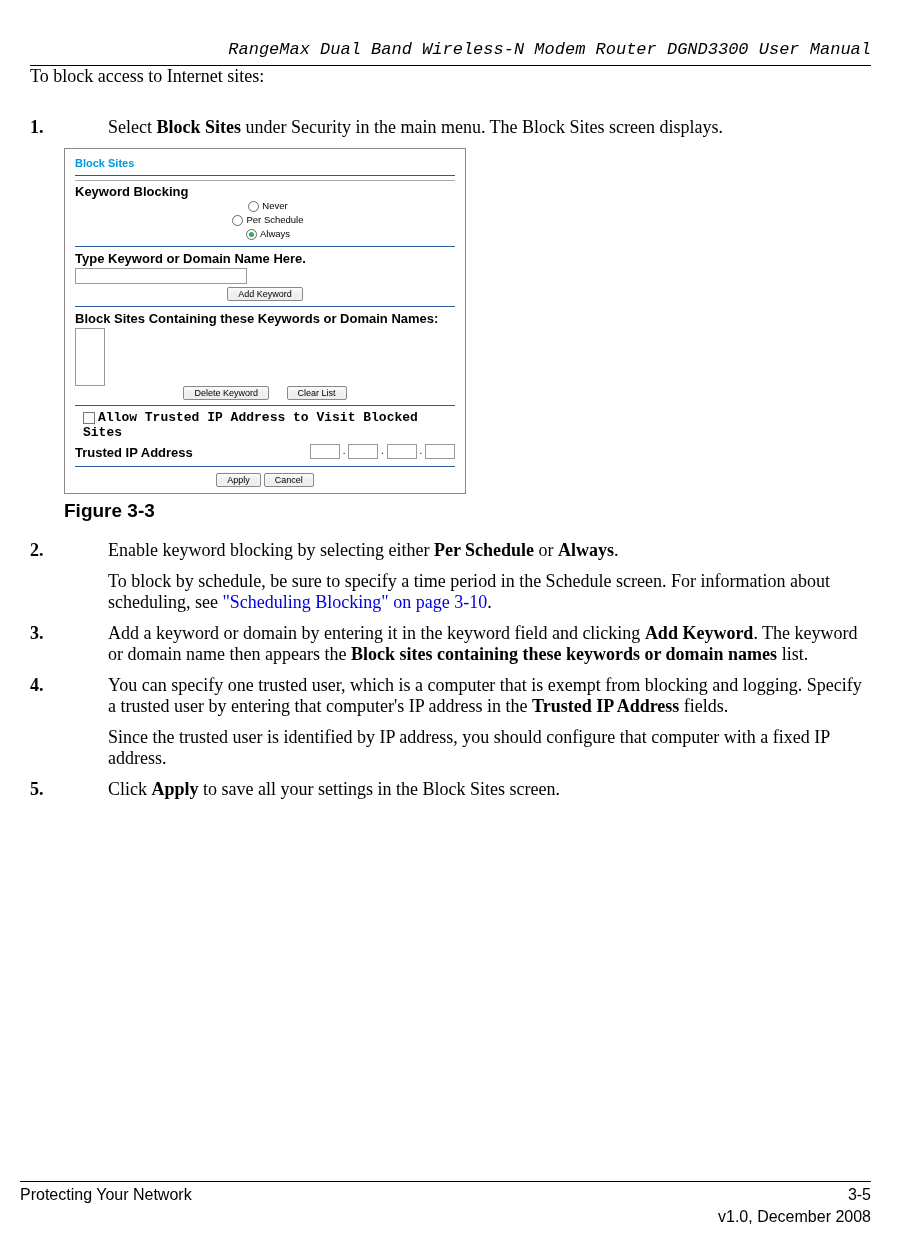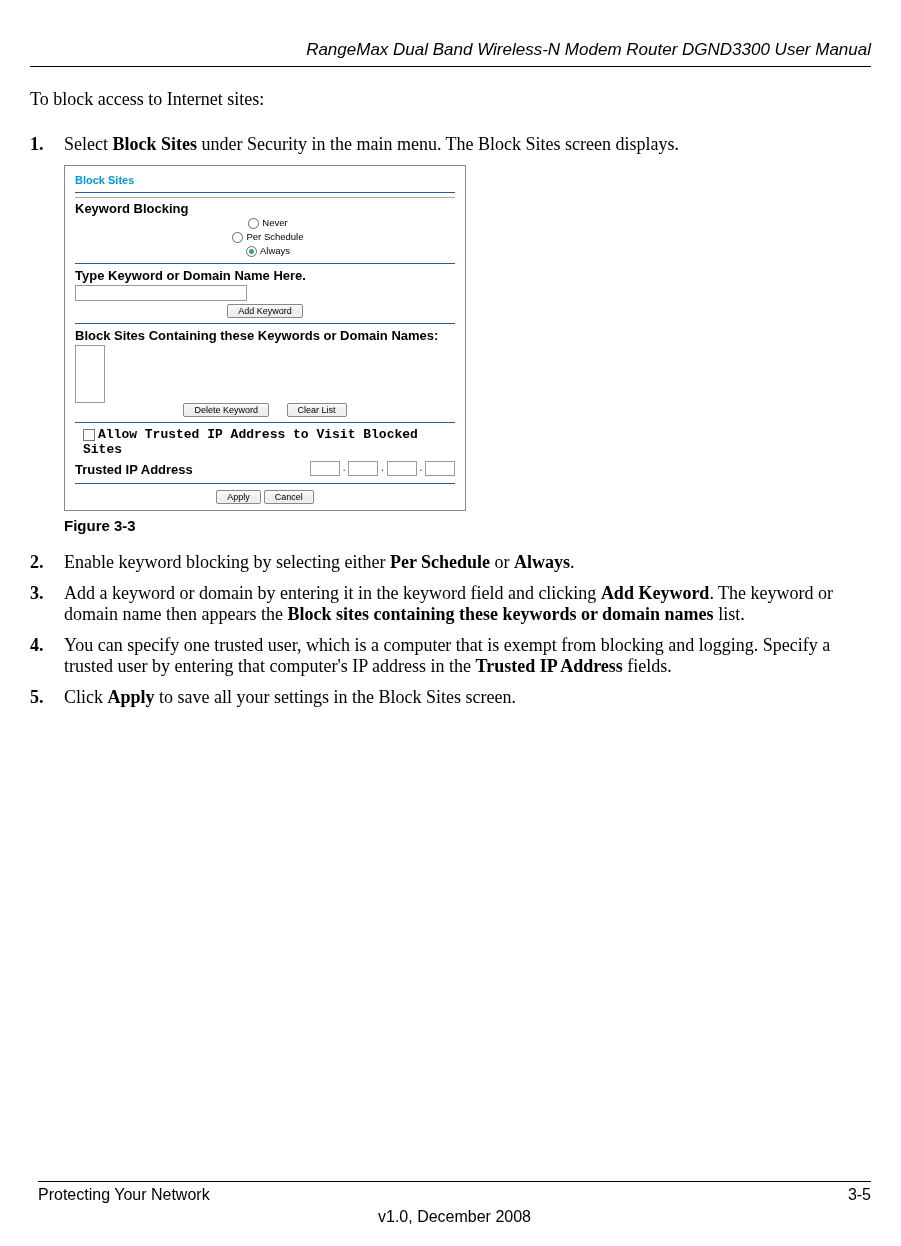--- a/index.html
+++ b/index.html
@@ -7,42 +7,42 @@
     font-size: 18px;
     margin: 0;
     padding: 40px 30px 20px 30px;
     color: #000;
     width: 901px;
     height: 1246px;
     box-sizing: border-box;
     position: relative;
   }
   .header {
-    font-family: Liberation Sans, sans-serif;
+    font-family: Liberation Mono, monospace;
     font-style: italic;
     text-align: right;
     font-size: 17px;
     border-bottom: 1.5px solid #000;
     padding-bottom: 6px;
-    margin-bottom: 22px;
   }
   .intro {
-    margin-bottom: 24px;
+    margin-bottom: 30px;
   }
   .step {
     display: flex;
     margin-bottom: 10px;
   }
   .step-num {
     width: 34px;
     flex-shrink: 0;
     font-weight: bold;
   }
   .step-body {
     flex: 1;
+    margin-left: 44px;
   }
   .bold { font-weight: bold; }
   .figure-container {
     margin-left: 34px;
     margin-top: 8px;
     margin-bottom: 8px;
   }
   .screenshot {
     border: 1.5px solid #888;
     width: 400px;
@@ -66,35 +66,35 @@
   .radio.sel::after { content:""; position:absolute; width:5px; height:5px; background:#3a6; border-radius:50%; top:2px; left:2px;}
   .txtfield { border:1px solid #999; height:14px; background:#fff; display:inline-block; vertical-align:middle;}
   .btn { display:inline-block; border:1px solid #888; border-radius:2px; background:#eee; font-size:9px; padding:1px 10px; box-shadow: inset 0 3px 4px rgba(255,255,255,0.8); }
   .center { text-align:center; }
   .listbox { border:1px solid #999; width:28px; height:56px; display:inline-block; background:#fff; vertical-align:top;}
   .chk { display:inline-block; width:10px; height:10px; border:1px solid #777; background:#fbfbfb; vertical-align:middle; margin-right:3px;}
   .ipfield { border:1px solid #999; width:28px; height:13px; display:inline-block; background:#fff; vertical-align:middle;}
   .figure-caption {
     font-family: Arial, Helvetica, sans-serif;
     font-weight: bold;
-    font-size: 15px;
+    font-size: 19px;
     margin-left: 0;
     margin-top: 4px;
     margin-bottom: 18px;
   }
   .sub-para { margin-top: 10px; }
   .link { color: #0000dd; }
   .footer {
     position: absolute;
     bottom: 20px;
-    left: 38px;
+    left: 20px;
     right: 30px;
     font-family: Arial, Helvetica, sans-serif;
     font-size: 16px;
-    text-align: center;
+    text-align: right;
   }
   .footer-top {
     border-top: 1.5px solid #000;
     display: flex;
     justify-content: space-between;
     padding-top: 4px;
     margin-bottom: 4px;
   }
   .footer-ver {
   }
@@ -154,37 +154,43 @@
   </div>
   <div class="figure-caption">Figure 3-3</div>
 </div>
 
 <div class="step">
   <div class="step-num">2.</div>
   <div class="step-body">
     <div>
       <span>Enable keyword blocking by selecting either </span><span class="bold">Per Schedule</span><span> or </span><span class="bold">Always</span><span>.</span>
     </div>
+    <div class="sub-para">
+      <span>To block by schedule, be sure to specify a time period in the Schedule screen. For information about scheduling, see </span><span class="link">"Scheduling Blocking" on page 3-10</span><span>.</span>
+    </div>
   </div>
 </div>
 
 <div class="step">
   <div class="step-num">3.</div>
   <div class="step-body">
     <div>
       <span>Add a keyword or domain by entering it in the keyword field and clicking </span><span class="bold">Add Keyword</span><span>. The keyword or domain name then appears the </span><span class="bold">Block sites containing these keywords or domain names</span><span> list.</span>
     </div>
   </div>
 </div>
 
 <div class="step">
   <div class="step-num">4.</div>
   <div class="step-body">
     <div>
       <span>You can specify one trusted user, which is a computer that is exempt from blocking and logging. Specify a trusted user by entering that computer's IP address in the </span><span class="bold">Trusted IP Address</span><span> fields.</span>
+    </div>
+    <div class="sub-para">
+      <span>Since the trusted user is identified by IP address, you should configure that computer with a fixed IP address.</span>
     </div>
   </div>
 </div>
 
 <div class="step">
   <div class="step-num">5.</div>
   <div class="step-body">
     <span>Click </span><span class="bold">Apply</span><span> to save all your settings in the Block Sites screen.</span>
   </div>
 </div>

